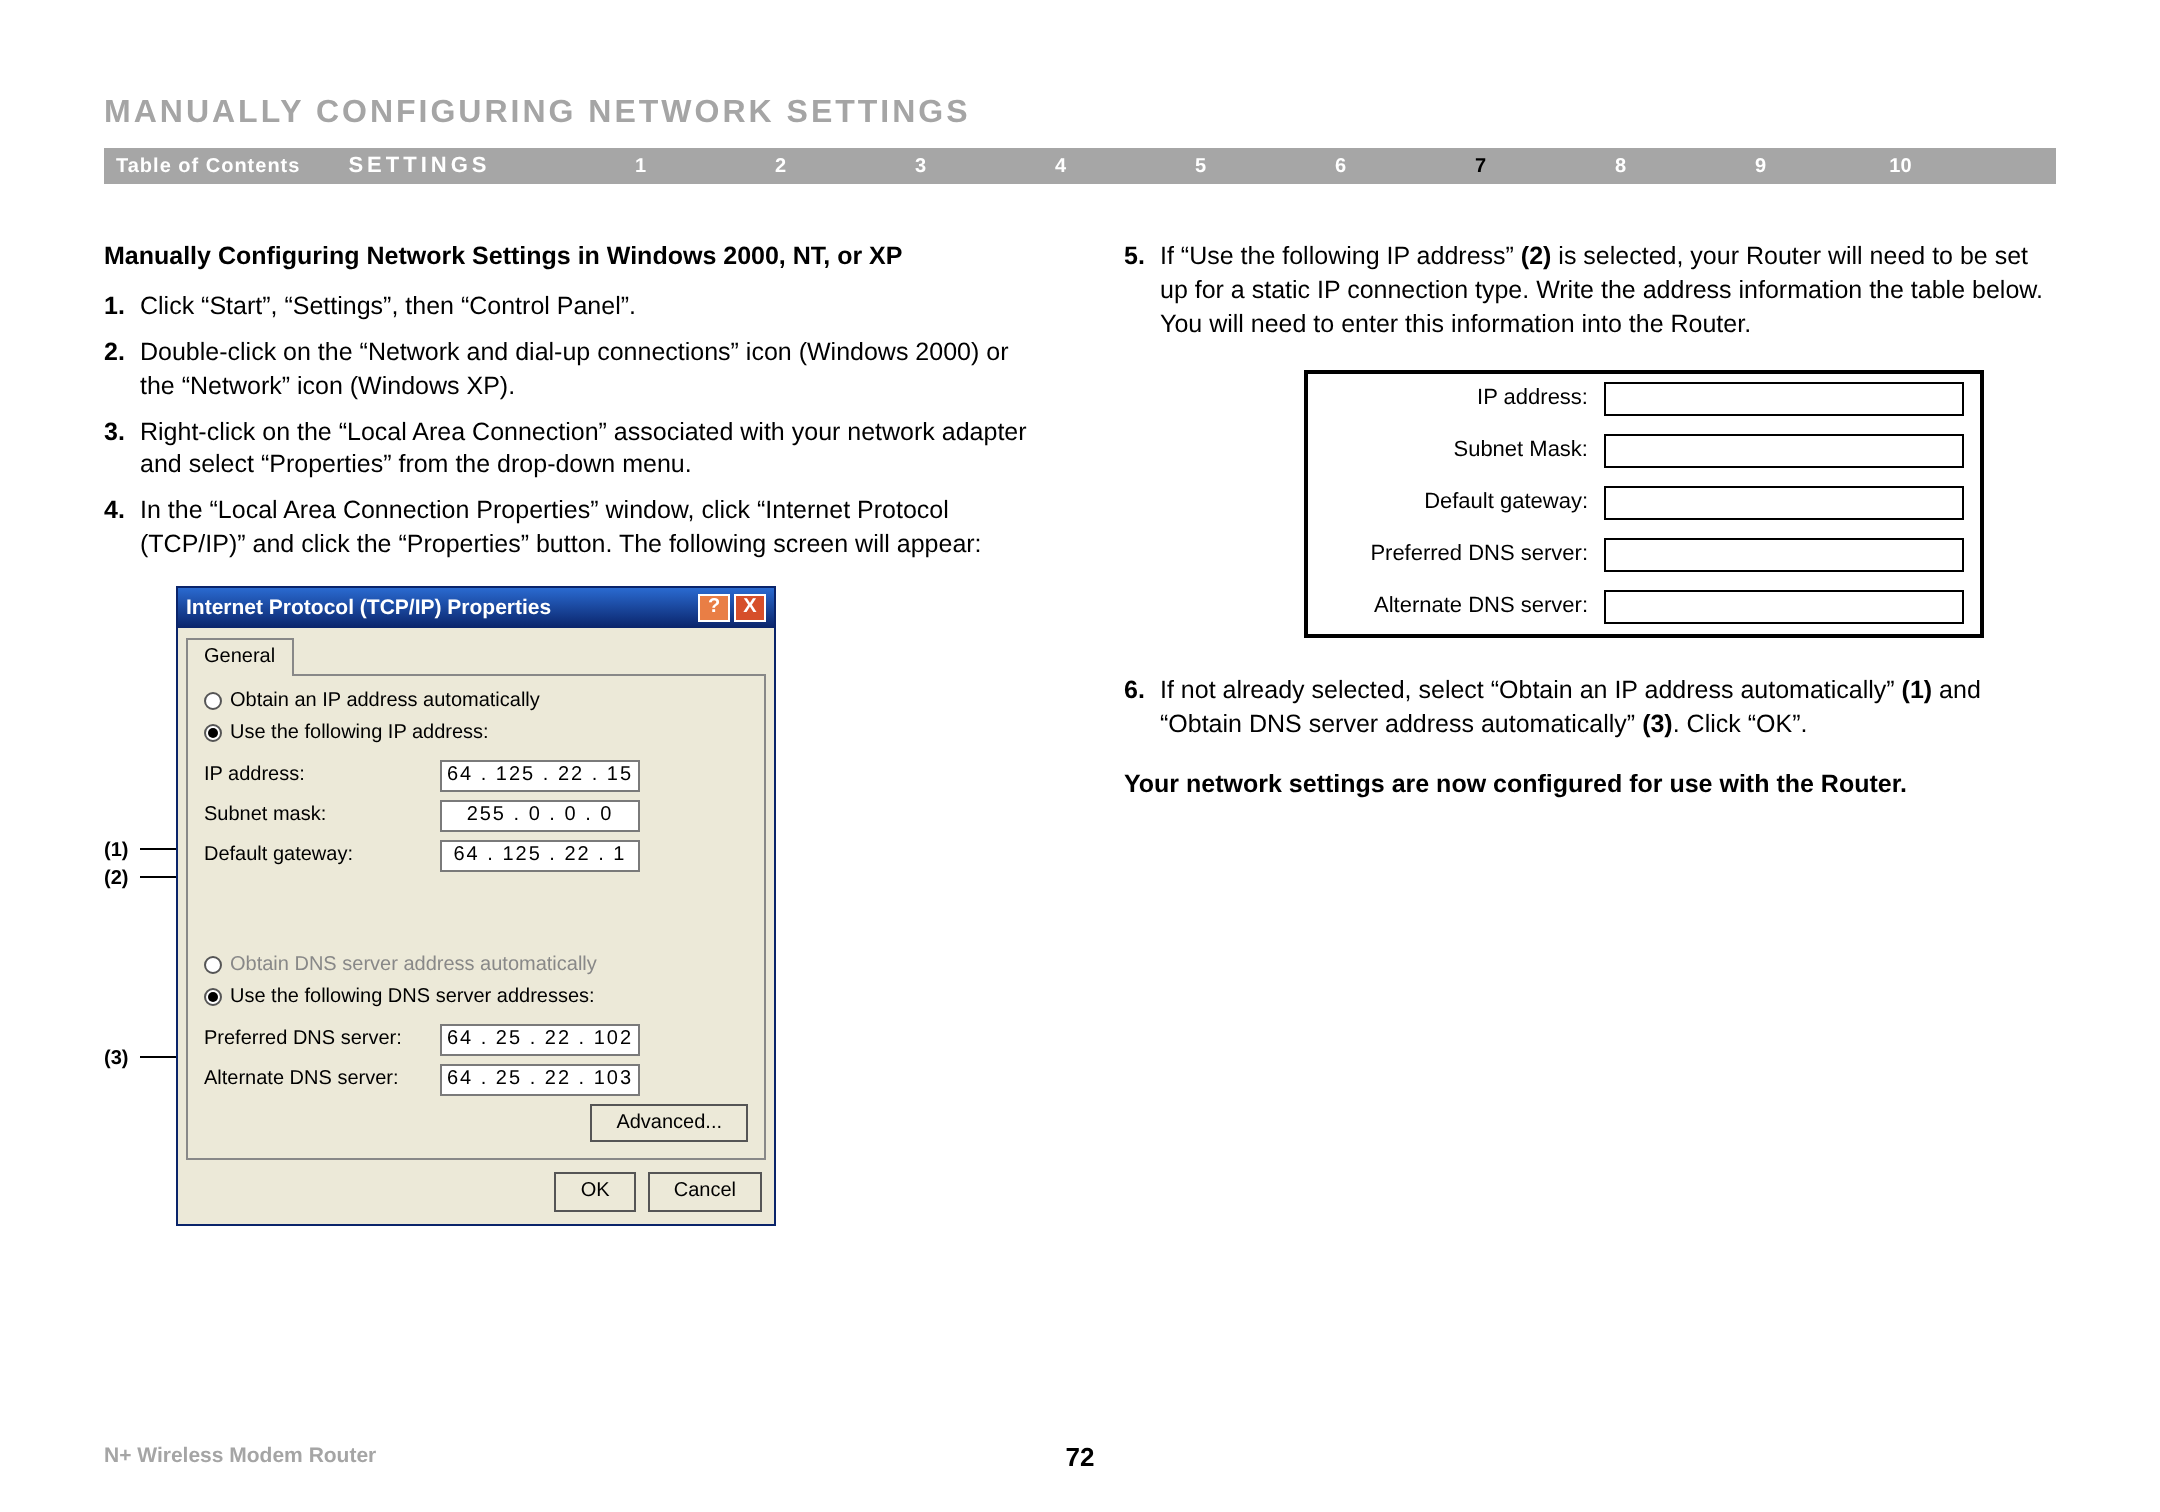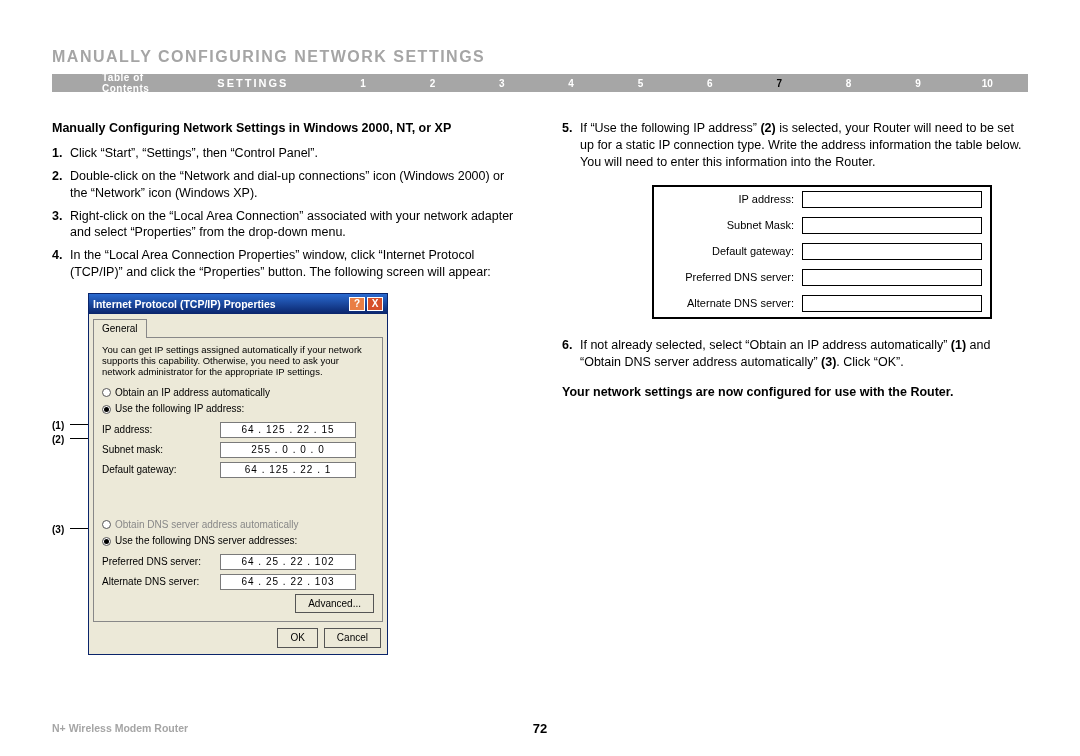--- a/index.html
+++ b/index.html
@@ -27,21 +27,20 @@
     display: flex;
     align-items: center;
     padding: 0 6px;
     color: #fff;
     font-size: 10px;
   }
   .navbar .toc {
     font-weight: bold;
     letter-spacing: 0.5px;
     margin-right: 24px;
-    margin-left: 44px;
   }
   .navbar .sections {
     font-weight: bold;
     letter-spacing: 2px;
     font-size: 11px;
     margin-right: 40px;
   }
   .navbar .numlink {
     width: 70px;
     display: inline-block;
@@ -103,21 +102,21 @@
     margin:0 4px 4px 4px;border:1px solid #888;background:#ece9d8;padding:6px 8px 8px 8px;
   }
   .desc{font-size:9.5px;margin-bottom:8px;line-height:1.2;}
   .radio-row{display:flex;align-items:center;gap:4px;font-size:10px;margin-bottom:3px;}
   .radio{width:9px;height:9px;border:1px solid #555;border-radius:50%;display:inline-flex;align-items:center;justify-content:center;background:#fff;}
   .radio.sel::after{content:"";width:5px;height:5px;background:#000;border-radius:50%;}
   .radio-row.dim{color:#888;margin-top:32px;}
   .field-grid{display:grid;grid-template-columns:110px 1fr;gap:4px 8px;align-items:center;margin-top:6px;font-size:10px;}
   .field-grid .lab{text-align:left;}
   .ipbox{
-    border:1px solid #7a7a7a;background:#fff;height:16px;width:136px;
+    border:1px solid #7a7a7a;background:#fff;height:16px;width:100px;
     display:flex;align-items:center;justify-content:center;
     font-size:10px;letter-spacing:1px;font-family:Arial;
   }
   .btnrow{display:flex;justify-content:flex-end;gap:6px;margin-top:6px;}
   .btn{border:1px solid #555;background:#ece9d8;padding:2px 12px;font-size:10px;}
   .advrow{display:flex;justify-content:flex-end;margin-top:4px;}
   
   .line{position:absolute;background:#000;height:1px;}
   
   .static-table{
@@ -192,21 +191,20 @@
           <div class="dialog">
             <div class="titlebar">
               <span>Internet Protocol (TCP/IP) Properties</span>
               <span class="winbtns">
                 <span class="help">?</span>
                 <span class="close">X</span>
               </span>
             </div>
             <div class="tabrow"><span class="tab">General</span></div>
             <div class="panel">
-              <div class="desc">You can get IP settings assigned automatically if your network supports this capability. Otherwise, you need to ask your network administrator for the appropriate IP settings.</div>
 
               <div class="radio-row">
                 <span class="radio"></span>
                 <span>Obtain an IP address automatically</span>
               </div>
               <div class="radio-row">
                 <span class="radio sel"></span>
                 <span>Use the following IP address:</span>
               </div>
               <div class="field-grid">

